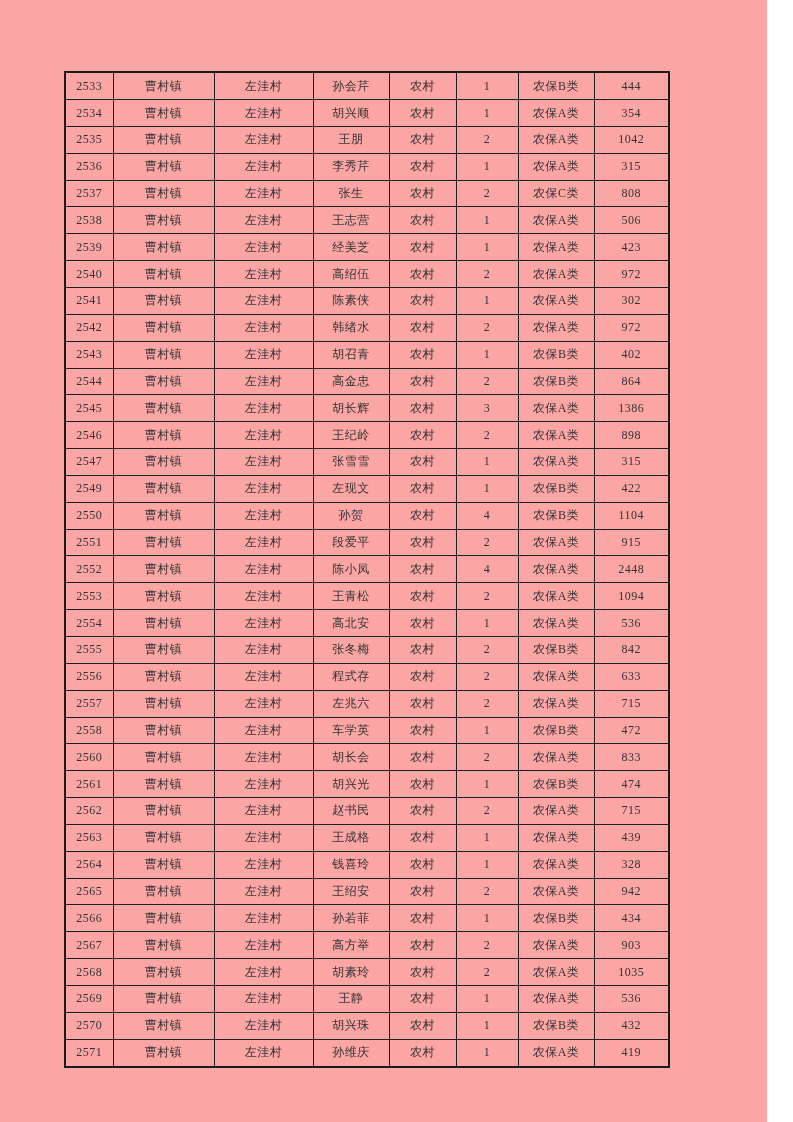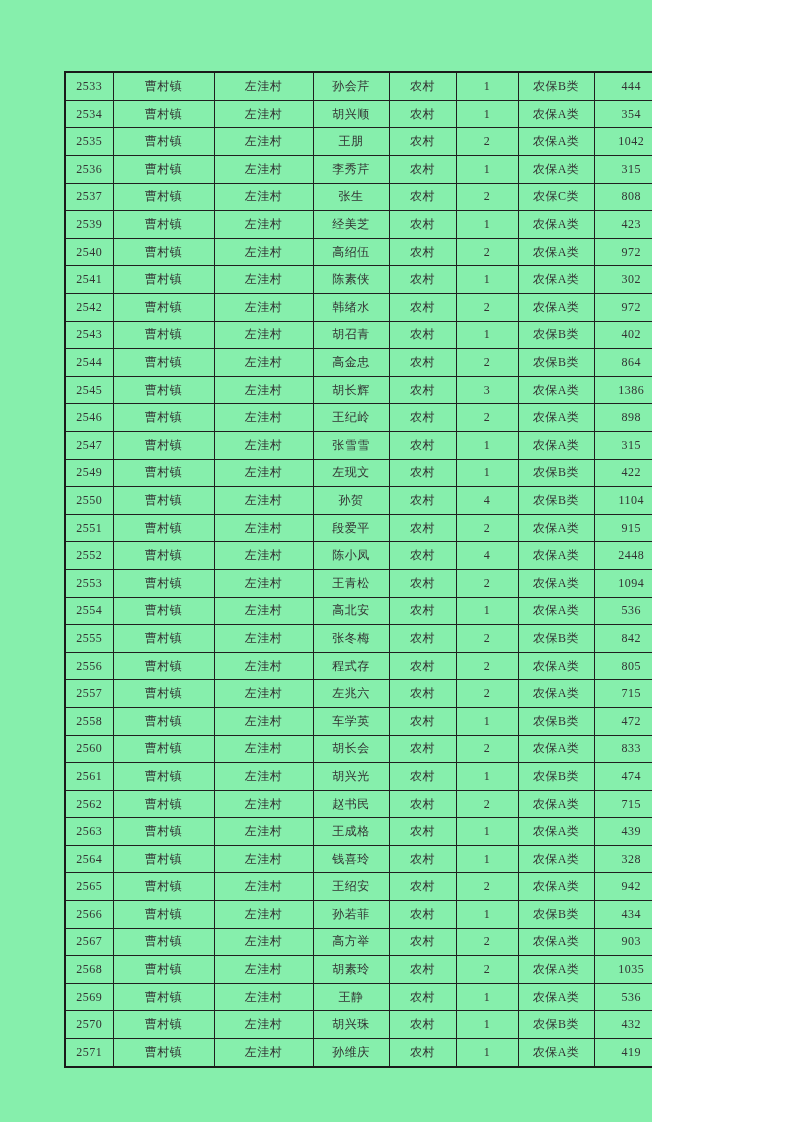--- a/index.html
+++ b/index.html
@@ -2,23 +2,23 @@
 <html><head>
 <meta charset="utf-8">
 <style>
   html, body {
     margin: 0;
     padding: 0;
     background: #ffffff;
   }
   .page {
     position: relative;
-    width: 652px;
+    width: 767px;
     height: 1122px;
-    background: #86efac;
+    background: #fca5a5;
     overflow: hidden;
     font-family: "Liberation Serif", "DejaVu Serif", serif;
   }
   table.roster {
     position: absolute;
     left: 64px;
     top: 71px;
     width: 604px;
     height: 997px;
     border-collapse: collapse;
@@ -105,20 +105,30 @@
           <td>2537</td>
           <td>曹村镇</td>
           <td>左洼村</td>
           <td>张生</td>
           <td>农村</td>
           <td>2</td>
           <td>农保C类</td>
           <td>808</td>
         </tr>
         <tr>
+          <td>2538</td>
+          <td>曹村镇</td>
+          <td>左洼村</td>
+          <td>王志营</td>
+          <td>农村</td>
+          <td>1</td>
+          <td>农保A类</td>
+          <td>506</td>
+        </tr>
+        <tr>
           <td>2539</td>
           <td>曹村镇</td>
           <td>左洼村</td>
           <td>经美芝</td>
           <td>农村</td>
           <td>1</td>
           <td>农保A类</td>
           <td>423</td>
         </tr>
         <tr>
@@ -272,21 +282,21 @@
           <td>842</td>
         </tr>
         <tr>
           <td>2556</td>
           <td>曹村镇</td>
           <td>左洼村</td>
           <td>程式存</td>
           <td>农村</td>
           <td>2</td>
           <td>农保A类</td>
-          <td>805</td>
+          <td>633</td>
         </tr>
         <tr>
           <td>2557</td>
           <td>曹村镇</td>
           <td>左洼村</td>
           <td>左兆六</td>
           <td>农村</td>
           <td>2</td>
           <td>农保A类</td>
           <td>715</td>

